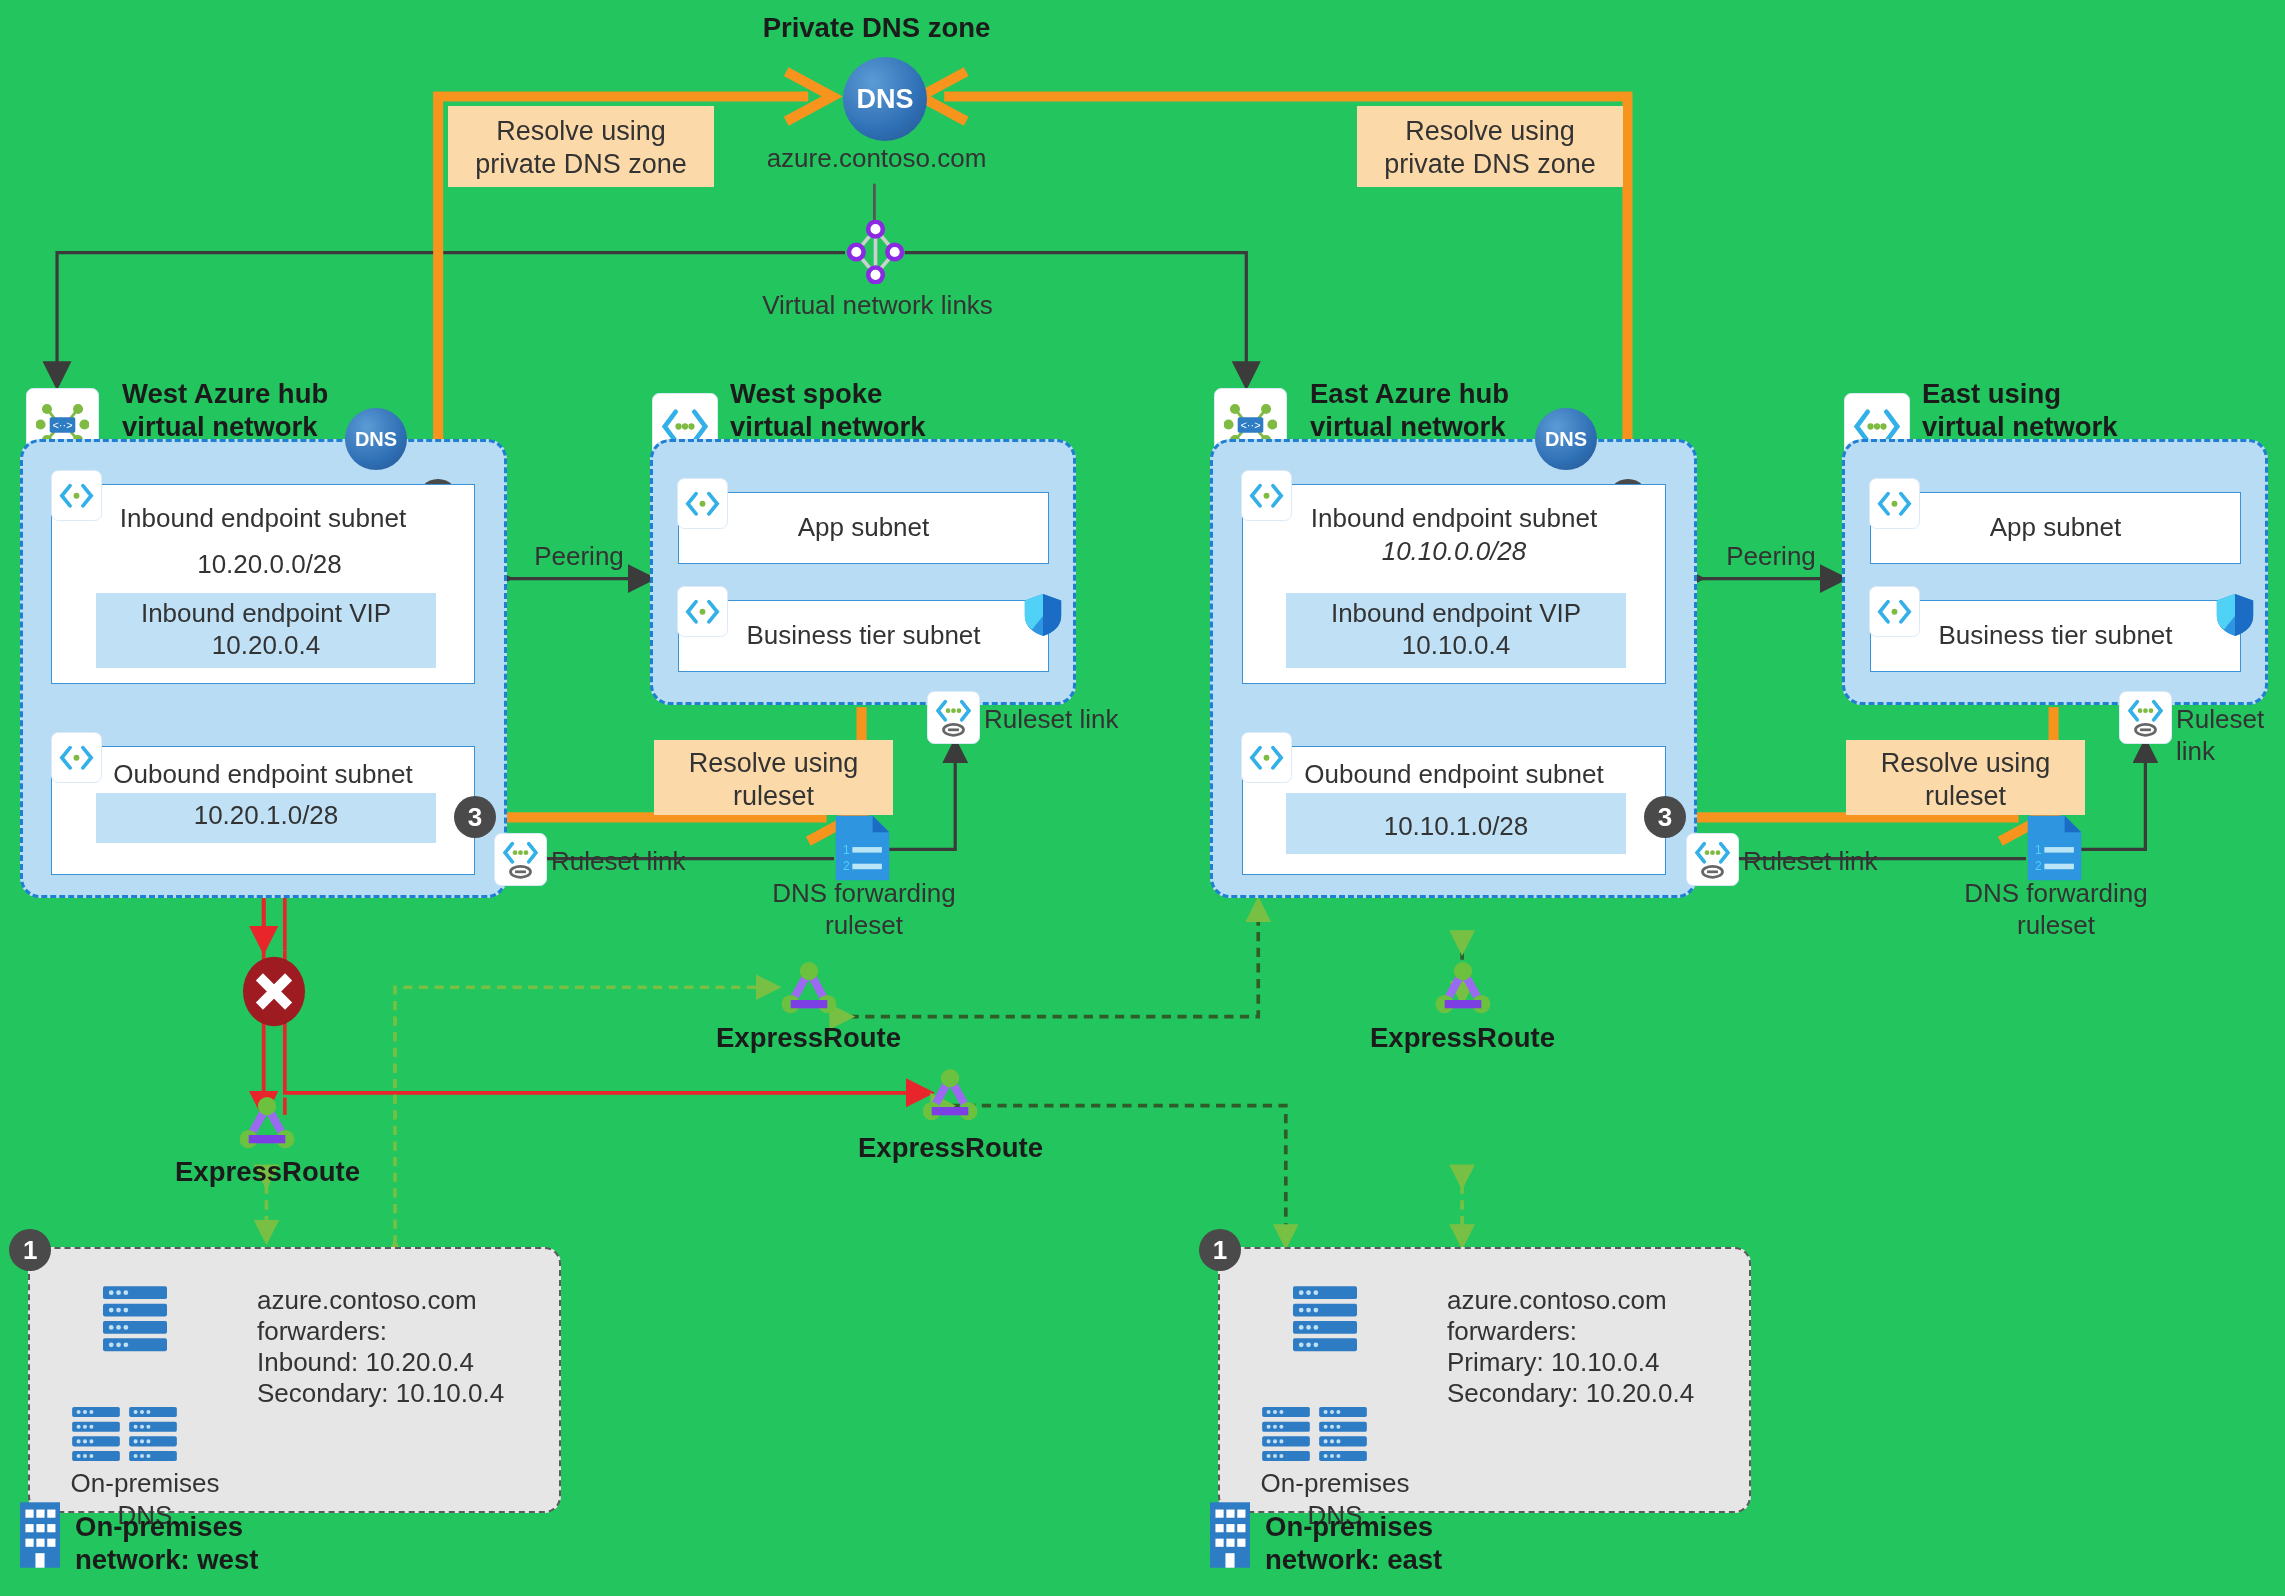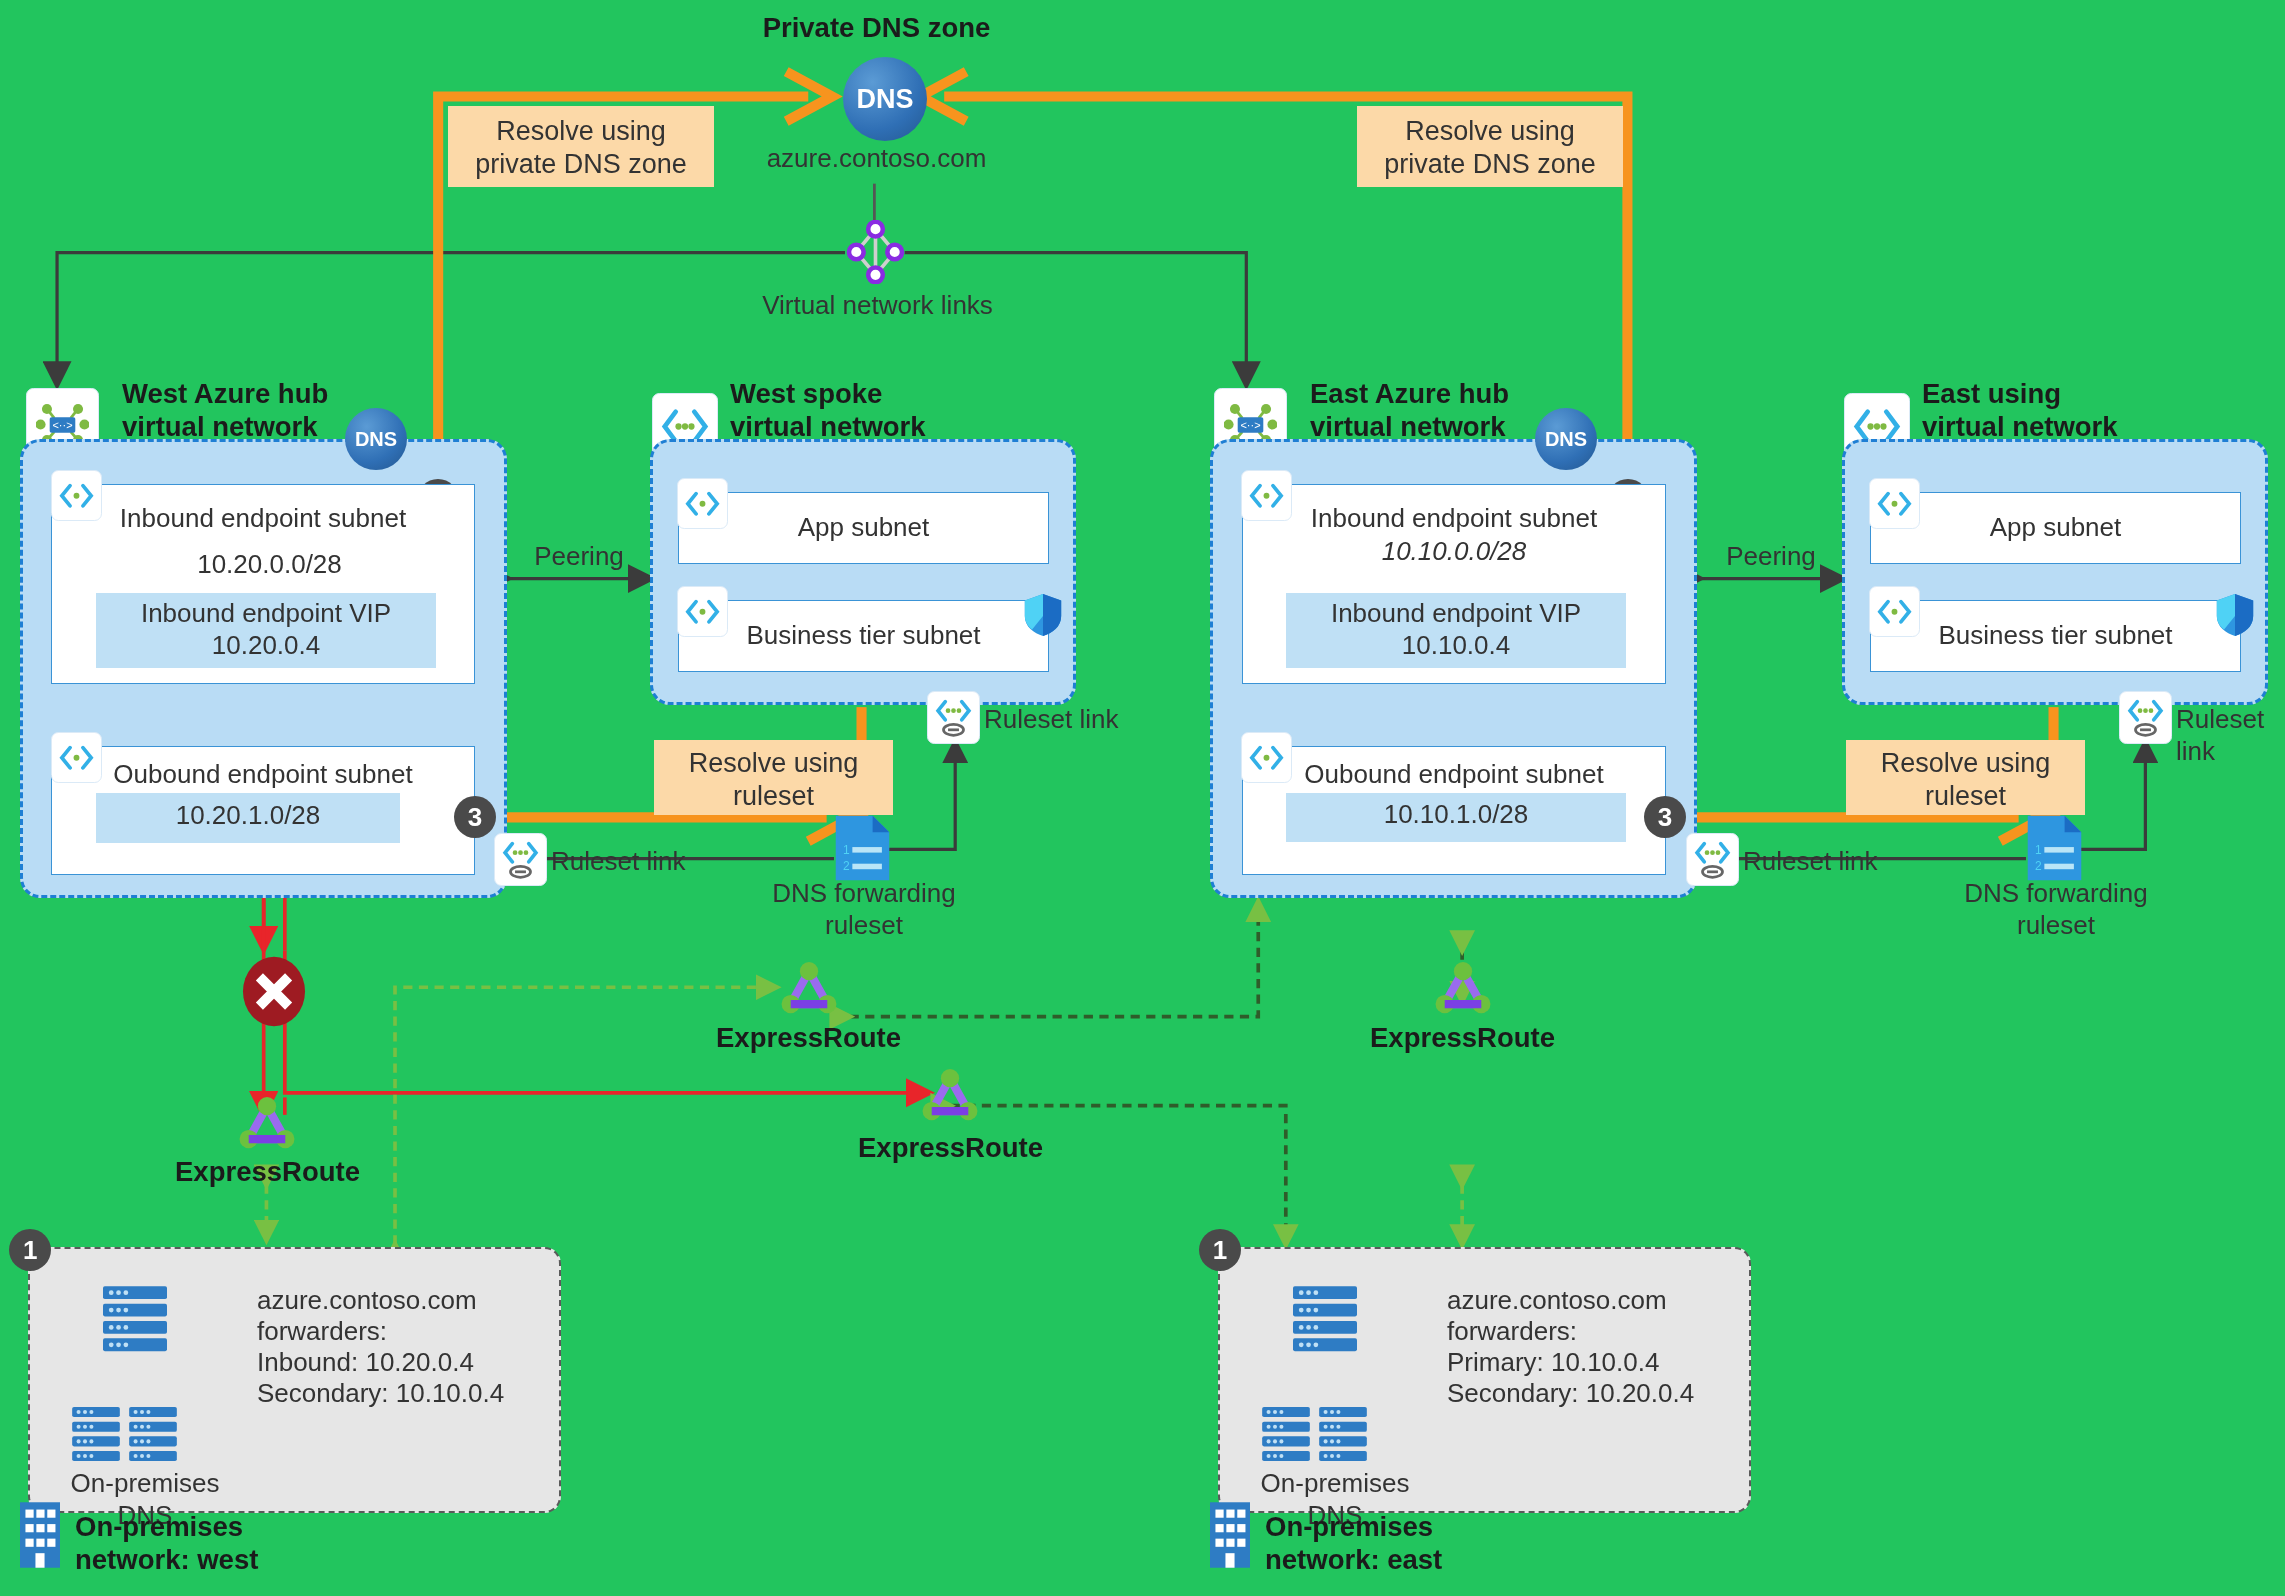--- a/index.html
+++ b/index.html
@@ -179,21 +179,21 @@
     <svg width="37" height="27.5" viewBox="0 0 40 30">
         <path d="M13,4 L4,15 L13,26" stroke="#32B0E7" stroke-width="4" fill="none" stroke-linecap="round"></path>
         <path d="M27,4 L36,15 L27,26" stroke="#32B0E7" stroke-width="4" fill="none" stroke-linecap="round"></path>
         <circle cx="20" cy="15" r="3.2" fill="#7FBA42"></circle>
       </svg>
   </div>
 
   <div class="abs subnet" style="left:51px;top:746px;width:424px;height:129px;">
     <div class="lbl center" style="margin-top:11px;">Oubound endpoint subnet</div>
   </div>
-  <div class="abs vip center lbl" style="left:96px;top:793px;width:304px;height:44px;padding-top:5.5px;">10.20.1.0/28</div>
+  <div class="abs vip center lbl" style="left:96px;top:793px;width:340px;height:44px;padding-top:5.5px;">10.20.1.0/28</div>
   <div class="abs tile" style="left:51px;top:732px;width:51px;height:51px;">
     <svg width="37" height="27.5" viewBox="0 0 40 30">
         <path d="M13,4 L4,15 L13,26" stroke="#32B0E7" stroke-width="4" fill="none" stroke-linecap="round"></path>
         <path d="M27,4 L36,15 L27,26" stroke="#32B0E7" stroke-width="4" fill="none" stroke-linecap="round"></path>
         <circle cx="20" cy="15" r="3.2" fill="#7FBA42"></circle>
       </svg>
   </div>
   <div class="abs badge" style="left:454px;top:796px;">
       <span>3</span>
     </div>
@@ -321,21 +321,21 @@
     <svg width="37" height="27.5" viewBox="0 0 40 30">
         <path d="M13,4 L4,15 L13,26" stroke="#32B0E7" stroke-width="4" fill="none" stroke-linecap="round"></path>
         <path d="M27,4 L36,15 L27,26" stroke="#32B0E7" stroke-width="4" fill="none" stroke-linecap="round"></path>
         <circle cx="20" cy="15" r="3.2" fill="#7FBA42"></circle>
       </svg>
   </div>
 
   <div class="abs subnet" style="left:1242px;top:746px;width:424px;height:129px;">
     <div class="lbl center" style="margin-top:11px;">Oubound endpoint subnet</div>
   </div>
-  <div class="abs vip center lbl" style="left:1286px;top:793px;width:340px;height:44px;padding-top:5px;">10.10.1.0/28</div>
+  <div class="abs vip center lbl" style="left:1286px;top:793px;width:340px;height:44px;padding-top:17px;">10.10.1.0/28</div>
   <div class="abs tile" style="left:1241px;top:732px;width:51px;height:51px;">
     <svg width="37" height="27.5" viewBox="0 0 40 30">
         <path d="M13,4 L4,15 L13,26" stroke="#32B0E7" stroke-width="4" fill="none" stroke-linecap="round"></path>
         <path d="M27,4 L36,15 L27,26" stroke="#32B0E7" stroke-width="4" fill="none" stroke-linecap="round"></path>
         <circle cx="20" cy="15" r="3.2" fill="#7FBA42"></circle>
       </svg>
   </div>
   <div class="abs badge" style="left:1644px;top:796px;">
       <span>3</span>
     </div>

